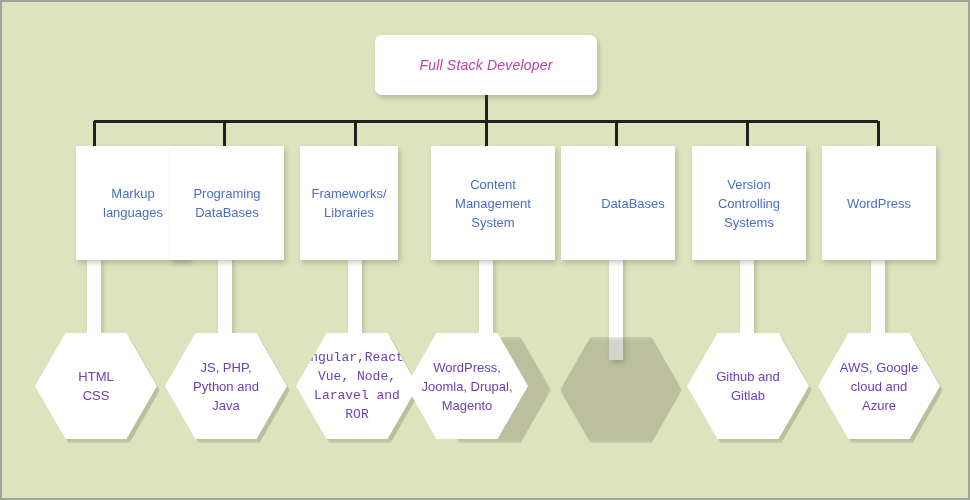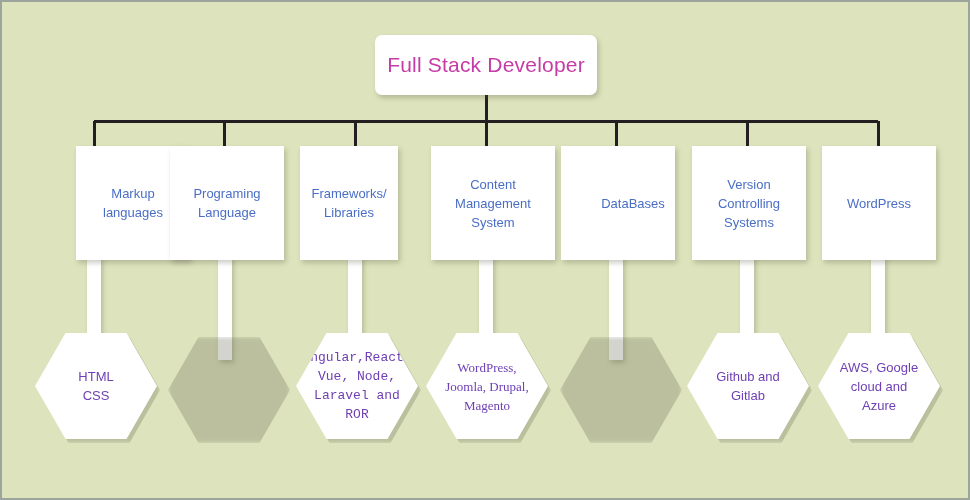--- a/index.html
+++ b/index.html
@@ -38,23 +38,24 @@
     background: #ffffff;
     border-radius: 7px;
     box-shadow: 2px 3px 5px rgba(90,90,70,0.30);
     display: flex;
     align-items: center;
     justify-content: center;
     text-align: center;
   }
   .root-label {
     color: #c53ca6;
-    font-size: 21px;
+    font-size: 14px;
     line-height: 24px;
     letter-spacing: 0.2px;
+    font-style: italic;
   }
 
   
   .cat-box {
     position: absolute;
     box-sizing: border-box;
     background: #ffffff;
     box-shadow: 2px 3px 5px rgba(90,90,70,0.30);
     display: flex;
     align-items: center;
@@ -130,21 +131,21 @@
   <div class="stem" style="left:607px; top:252px; width:14px; height:106px;"></div>
   <div class="stem" style="left:738px; top:252px; width:14px; height:106px;"></div>
   <div class="stem" style="left:869px; top:252px; width:14px; height:106px;"></div>
 
   <div class="cat-box" style="left:37px;  top:144px; width:114px; height:114px;margin-left:37px;">
     <span class="cat-label">Markup
 languages</span>
   </div>
   <div class="cat-box" style="left:168px; top:144px; width:114px; height:114px;">
     <span class="cat-label">Programing
-Language</span>
+DataBases</span>
   </div>
   <div class="cat-box" style="left:298px; top:144px; width:98px; height:114px;">
     <span class="cat-label">Frameworks/
 Libraries</span>
   </div>
   <div class="cat-box" style="left:429px; top:144px; width:124px; height:114px;">
     <span class="cat-label">Content
 Management
 System</span>
   </div>
@@ -165,27 +166,32 @@
   <div class="hex-shadow" style="left:297px; top:335px; width:122px; height:106px;"></div>
   <div class="hex-shadow" style="left:427px; top:335px; width:122px; height:106px;"></div>
   <div class="hex-shadow" style="left:558px; top:335px; width:122px; height:106px;"></div>
   <div class="hex-shadow" style="left:688px; top:335px; width:122px; height:106px;"></div>
   <div class="hex-shadow" style="left:819px; top:335px; width:122px; height:106px;"></div>
 
   <div class="hex" style="left:33px;  top:331px; width:122px; height:106px;">
     <span class="hex-label">HTML
 CSS</span>
   </div>
+  <div class="hex" style="left:163px; top:331px; width:122px; height:106px;">
+    <span class="hex-label">JS, PHP,
+Python and
+Java</span>
+  </div>
   <div class="hex" style="left:294px; top:331px; width:122px; height:106px;font-family:Liberation Mono, monospace;">
     <span class="hex-label">Angular,React,
 Vue, Node,
 Laravel and
 ROR</span>
   </div>
-  <div class="hex" style="left:424px; top:331px; width:122px; height:106px;font-family:Liberation Serif, serif;">
+  <div class="hex" style="left:404px; top:331px; width:122px; height:106px;">
     <span class="hex-label">WordPress,
 Joomla, Drupal,
 Magento</span>
   </div>
   <div class="hex" style="left:685px; top:331px; width:122px; height:106px;">
     <span class="hex-label">Github and
 Gitlab</span>
   </div>
   <div class="hex" style="left:816px; top:331px; width:122px; height:106px;">
     <span class="hex-label">AWS, Google

